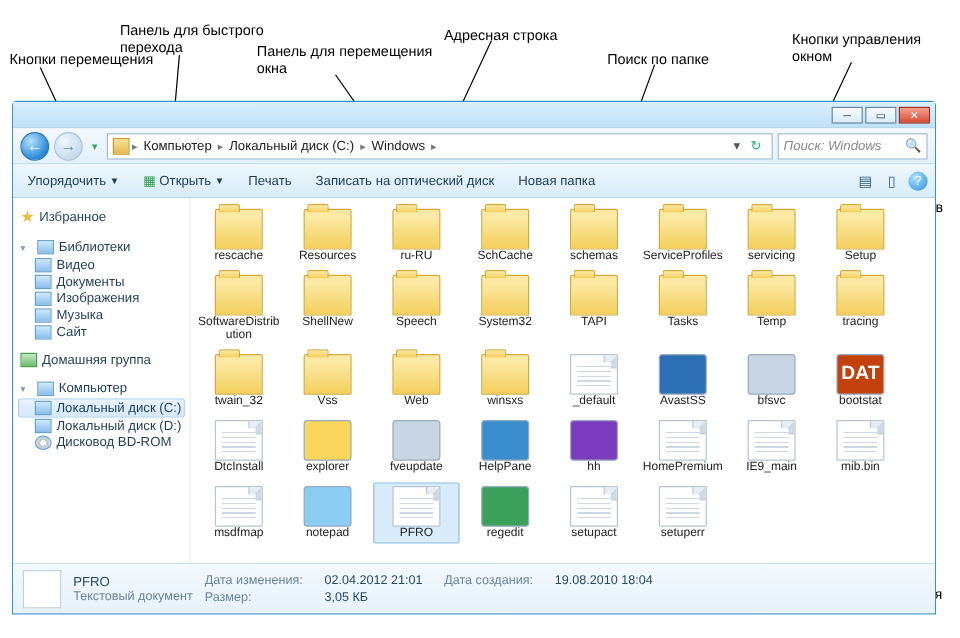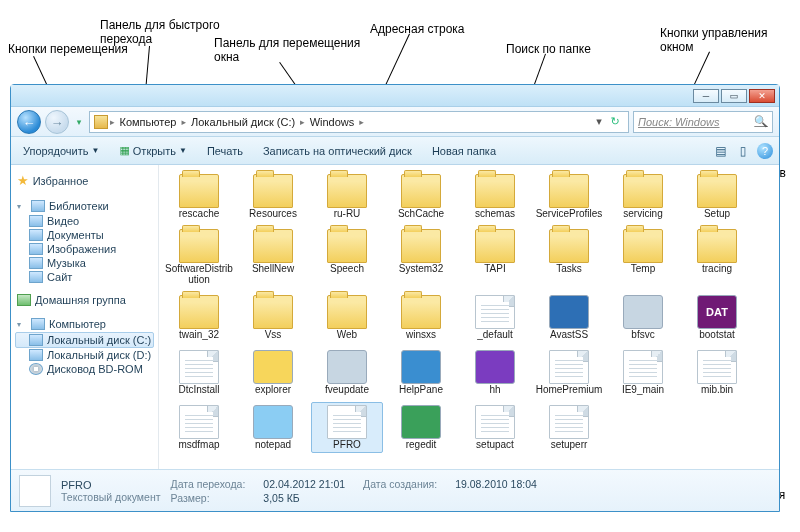--- a/index.html
+++ b/index.html
@@ -28,21 +28,21 @@
   .navbtn { width: 24px; height: 24px; border-radius: 50%; background: radial-gradient(circle at 35% 30%, #b6e1ff, #2a8ad6 70%); border: 1px solid #2a79b6; color: #fff; display: flex; align-items: center; justify-content: center; font-size: 13px; cursor: pointer; }
   .navbtn.forward { background: radial-gradient(circle at 35% 30%, #eef6fd, #c8dced 70%); color: #6b8aa0; border-color: #a7c4d8; }
   .navdrop { width: 12px; height: 20px; font-size: 9px; color: #3a6; display:flex; align-items:center; justify-content:center; cursor:pointer;}
   .addressbar { flex: 1; height: 22px; border: 1px solid #9fbed3; background: #fff; display: flex; align-items: center; padding: 0 4px; gap: 2px; }
   .bc { display: flex; align-items: center; gap: 2px; font-size: 11px; color: #222; }
   .bc-seg { padding: 1px 3px; cursor: pointer; }
   .bc-arr { color: #777; font-size: 9px; }
   .bc-icon { width: 14px; height: 14px; background: linear-gradient(#f7e39a,#e6b84c); border: 1px solid #c89a30; }
   .addr-drop { width: 14px; text-align: center; color: #555; cursor: pointer; }
   .addr-refresh { width: 18px; text-align: center; color: #2b7; cursor: pointer; }
-  .searchbox { width: 140px; height: 22px; border: 1px solid #9fbed3; background: #fff; display: flex; align-items: center; padding: 0 4px; color: #888; font-style: italic; text-decoration: underline; }
+  .searchbox { width: 125px; height: 22px; border: 1px solid #9fbed3; background: #fff; display: flex; align-items: center; padding: 0 4px; color: #888; font-style: italic; }
   .searchbox .sicon { margin-left: auto; color: #5b8ab0; font-style: normal; }
 
   
   .toolbar { height: 28px; background: linear-gradient(#eef7fd,#d8ecf8); border-bottom: 1px solid #b7d5ea; display: flex; align-items: center; padding: 0 6px; gap: 8px; font-size: 11px; color: #1b3c55; }
   .tbtn { padding: 3px 6px; display: flex; align-items: center; gap: 3px; cursor: pointer; border-radius: 2px; }
   .tarr { font-size: 8px; color: #1b3c55; }
   .tbar-right { margin-left: auto; display: flex; align-items: center; gap: 6px; }
   .tbico { width: 16px; height: 16px; display: flex; align-items: center; justify-content: center; font-size: 12px; cursor: pointer; color: #2b5c7e; }
   .help { width: 16px; height: 16px; border-radius: 50%; background: radial-gradient(circle at 35% 30%, #aee2ff, #2c8edc); color: #fff; font-size: 11px; text-align: center; line-height: 16px; cursor: pointer; }
 
@@ -315,21 +315,21 @@
           </div>
           <div class="item">
             <div class="ico app" style="background: rgb(45, 111, 181);"></div>
             <div class="lbl">AvastSS</div>
           </div>
           <div class="item">
             <div class="ico app" style="background: rgb(199, 214, 226);"></div>
             <div class="lbl">bfsvc</div>
           </div>
           <div class="item">
-            <div class="ico app" style="background: #701a75; color: rgb(255, 255, 255); font-weight: bold; font-size: 11px;">DAT</div>
+            <div class="ico app" style="background: #c2410c; color: rgb(255, 255, 255); font-weight: bold; font-size: 16px;">DAT</div>
             <div class="lbl">bootstat</div>
           </div>
           <div class="item">
             <div class="ico file">
               <div class="inner">
                 <div class="lines"></div>
               </div>
             </div>
             <div class="lbl">DtcInstall</div>
           </div>
@@ -425,21 +425,21 @@
     </div>
   </div>
 
   <div class="statusbar">
     <div class="sico"></div>
     <div>
       <div style="font-size:11px;">PFRO</div>
       <div style="color:#6c8496;">Текстовый документ</div>
     </div>
     <div class="meta">
-      <span class="k">Дата перехода:</span>
+      <span class="k">Дата изменения:</span>
       <span>02.04.2012 21:01</span>
       <span class="k">Дата создания:</span>
       <span>19.08.2010 18:04</span>
       <span class="k">Размер:</span>
       <span>3,05 КБ</span>
     </div>
   </div>
 
 </div>
 

